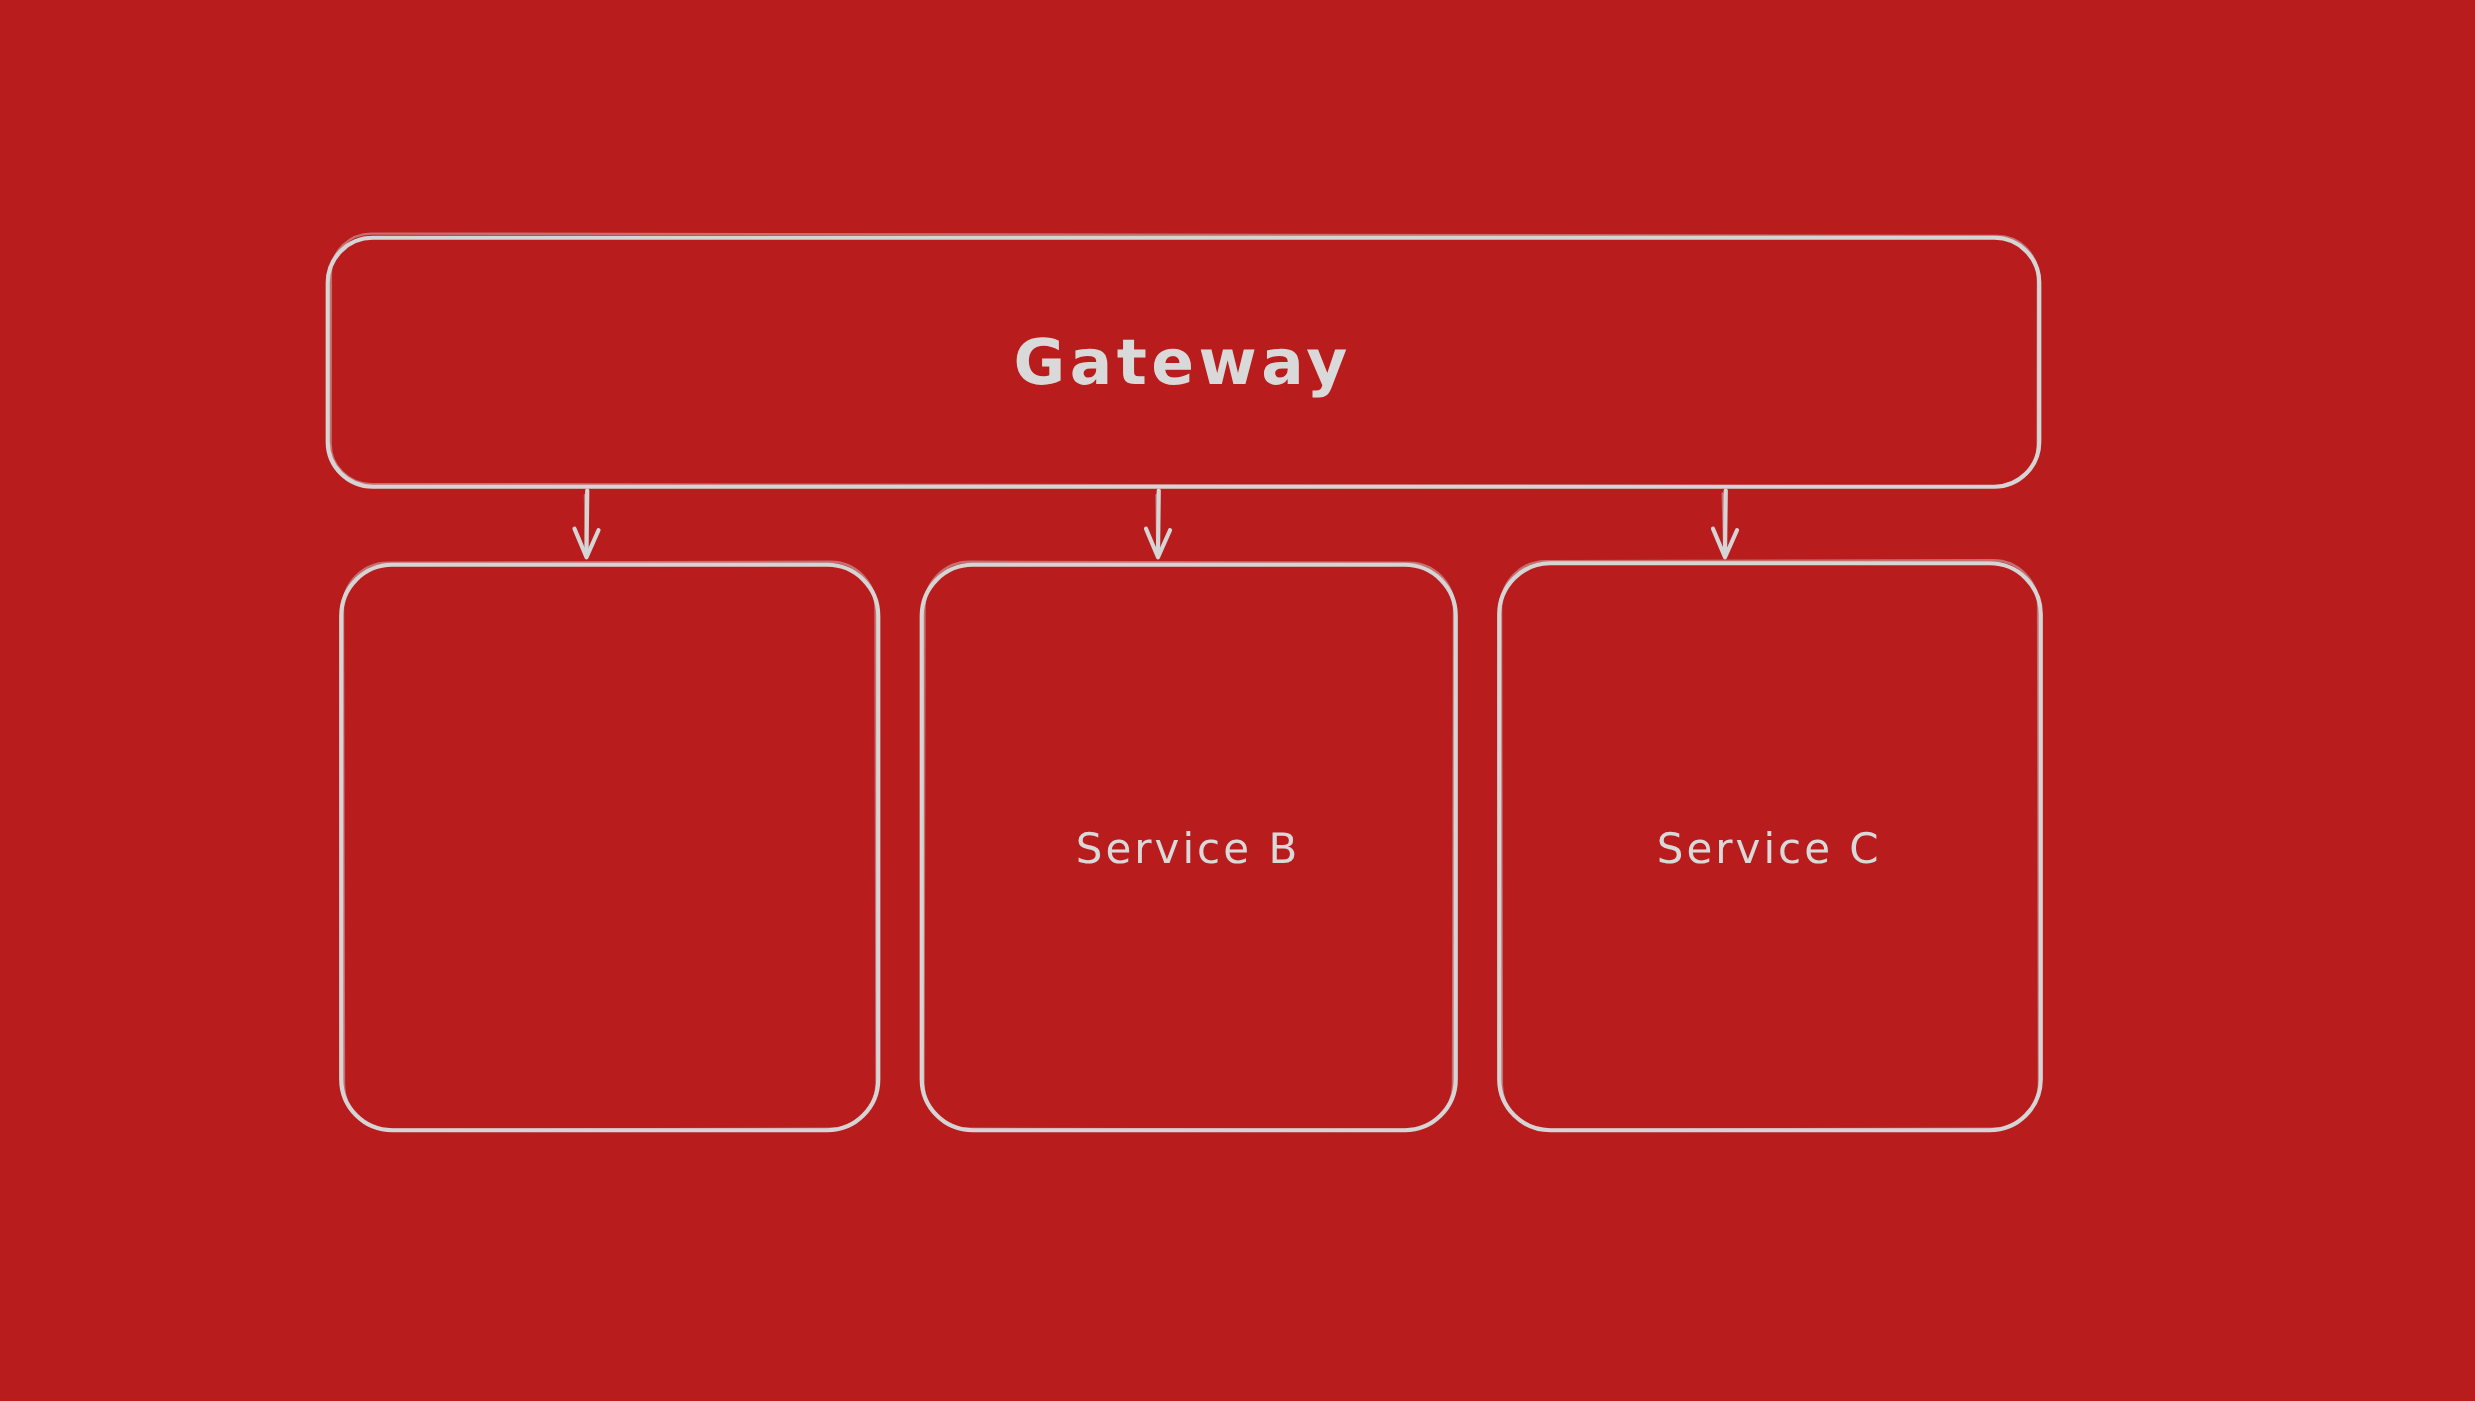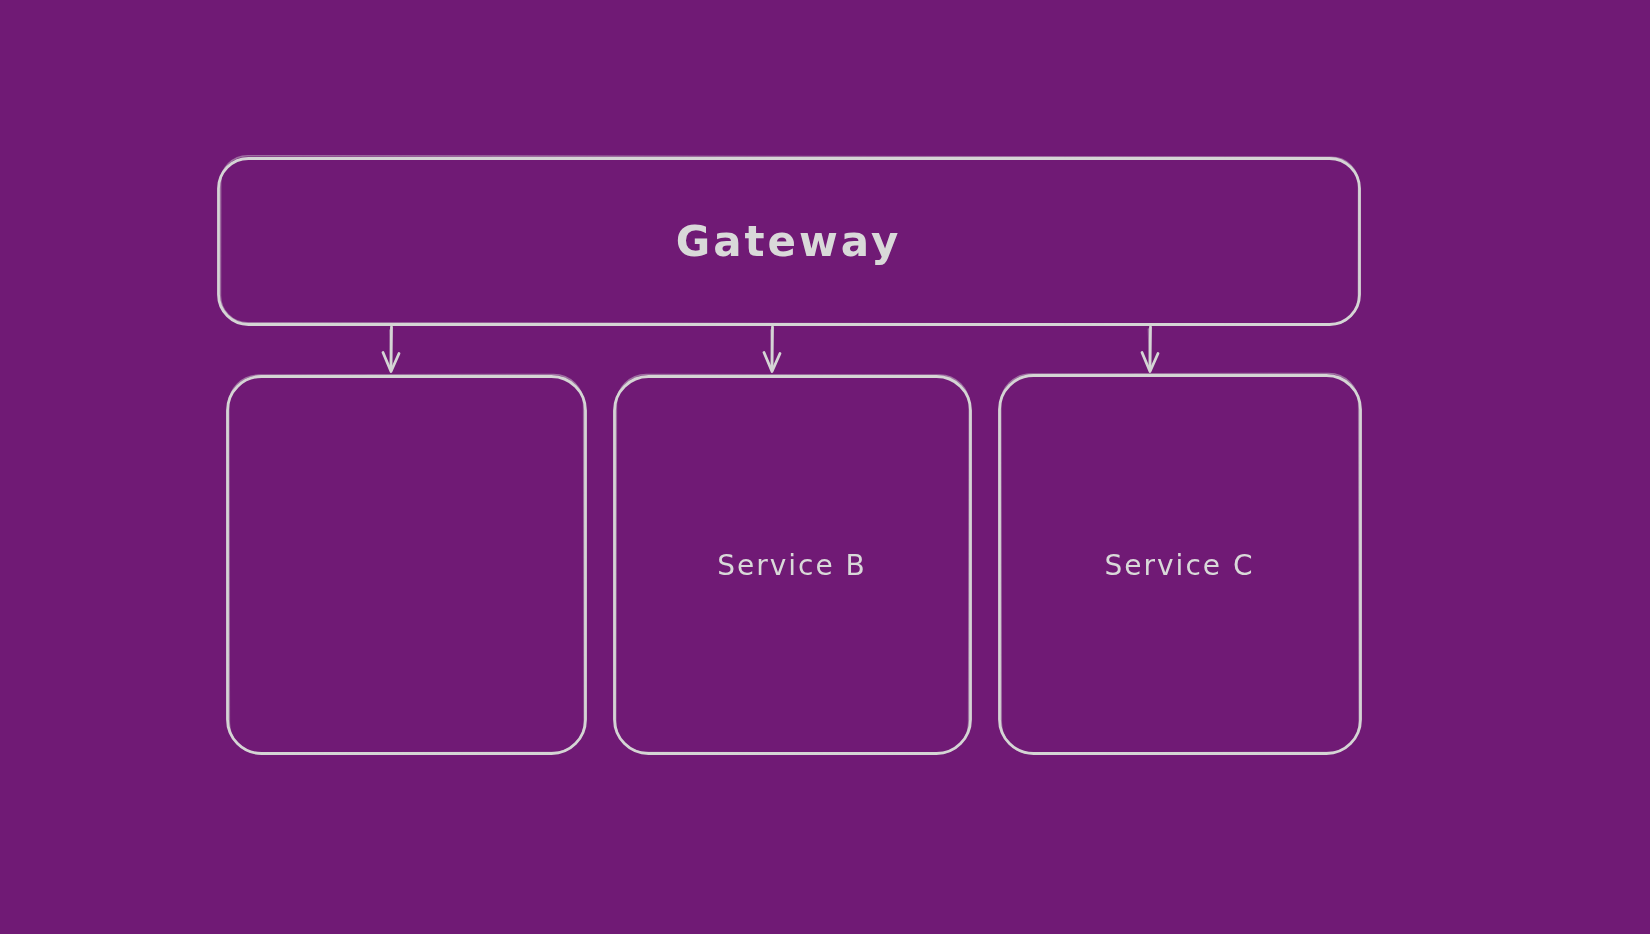--- a/index.html
+++ b/index.html
@@ -8,21 +8,21 @@
     background: #141414;
     width: 1650px;
     height: 934px;
     overflow: hidden;
     font-family: "DejaVu Sans", sans-serif;
   }
   .canvas {
     position: relative;
     width: 1650px;
     height: 934px;
-    background: #701a75;
+    background: #b91c1c;
   }
   svg.scene {
     position: absolute;
     left: 0;
     top: 0;
     width: 1650px;
     height: 934px;
     display: block;
   }
   .stroke {

